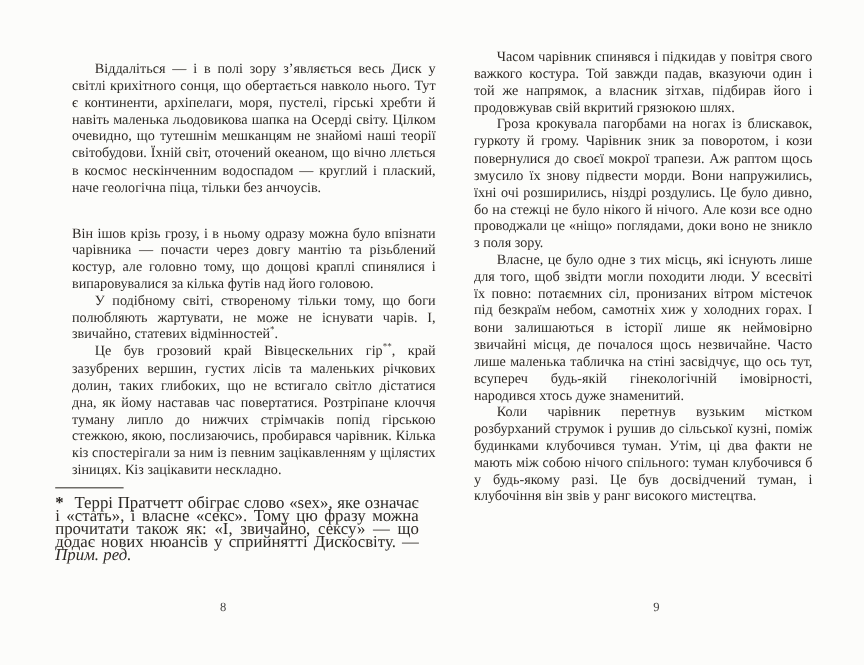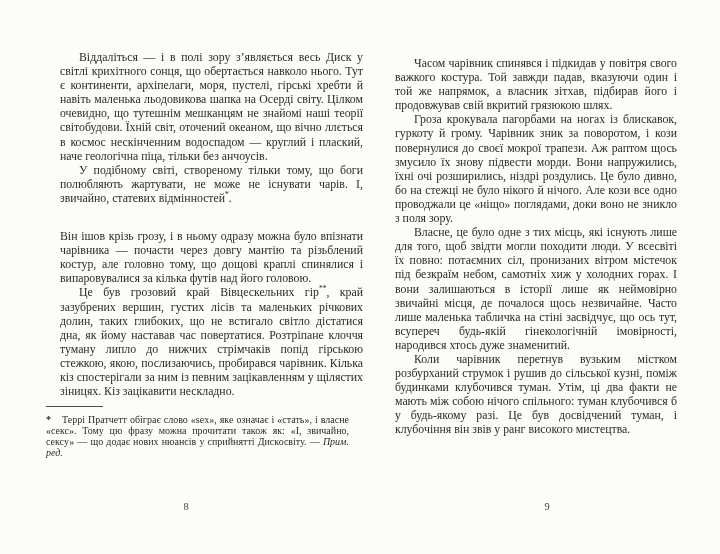--- a/index.html
+++ b/index.html
@@ -10,21 +10,21 @@
     background: #fcfcfa;
     overflow: hidden;
   }
   body {
     position: relative;
     font-family: "Liberation Serif", "DejaVu Serif", serif;
     color: #2e2a26;
   }
   .page-body { position: absolute; }
   #left-body  { left: 60px;  top: 50px; width: 303px; }
-  #right-body { left: 395px; top: 56px; width: 282px; }
+  #right-body { left: 395px; top: 40px; width: 282px; }
 
   .para {
     margin: 0;
     font-size: 11.8px;
     line-height: 14.1px;
     text-align: justify;
   }
   .indent { text-indent: 19px; }
   .section-start { margin-top: 24px; }
 
@@ -41,21 +41,21 @@
     width: 303px;
   }
   .fn-rule {
     width: 57px;
     height: 0;
     border-top: 1px solid #4d4a45;
     margin-bottom: 7px;
   }
   .footnote {
     margin: 0 0 2px 0;
-    font-size: 10px;
+    font-size: 14px;
     line-height: 11px;
     text-align: justify;
   }
   .fn-marker {
     display: inline-block;
     min-width: 16px;
     font-weight: bold;
     letter-spacing: 1px;
   }
   .footnote em { font-style: italic; }
@@ -69,23 +69,23 @@
   }
   #pn-left  { left: 186px; }
   #pn-right { left: 547px; }
 </style>
 </head>
 <body>
 
 <div id="left-body" class="page-body">
   <p class="para indent">Віддаліться — і в полі зору з’являється весь Диск у світлі крихітного сонця, що обертається навколо нього. Тут є континенти, архіпелаги, моря, пустелі, гірські хребти й навіть маленька льодовикова шапка на Осерді світу. Цілком очевидно, що тутешнім мешканцям не знайомі наші теорії світобудови. Їхній світ, оточений океаном, що вічно ллється в космос нескінченним водоспадом — круглий і плаский, наче геологічна піца, тільки без анчоусів.</p>
 
+  <p class="para section-start">Він ішов крізь грозу, і в ньому одразу можна було впізнати чарівника — почасти через довгу мантію та різьблений костур, але головно тому, що дощові краплі спинялися і випаровувалися за кілька футів над його головою.</p>
+
   <p class="para indent"><span>У подібному світі, створеному тільки тому, що боги полюбляють жартувати, не може не існувати чарів. І, звичайно, статевих відмінностей</span><sup class="fnref">*</sup><span>.</span></p>
-
-  <p class="para section-start">Він ішов крізь грозу, і в ньому одразу можна було впізнати чарівника — почасти через довгу мантію та різьблений костур, але головно тому, що дощові краплі спинялися і випаровувалися за кілька футів над його головою.</p>
 
   <p class="para indent"><span>Це був грозовий край Вівцескельних гір</span><sup class="fnref">**</sup><span>, край зазубрених вершин, густих лісів та маленьких річкових долин, таких глибоких, що не встигало світло дістатися дна, як йому наставав час повертатися. Розтріпане клоччя туману липло до нижчих стрімчаків попід гірською стежкою, якою, послизаючись, пробирався чарівник. Кілька кіз спостерігали за ним із певним зацікавленням у щілястих зіницях. Кіз зацікавити нескладно.</span></p>
 </div>
 
 <div id="left-footnotes">
   <div class="fn-rule"></div>
 
   <p class="footnote"><span class="fn-marker">*</span><span>Террі Пратчетт обіграє слово «sex», яке означає і «стать», і власне «секс». Тому цю фразу можна прочитати також як: «І, звичайно, сексу» — що додає нових нюансів у сприйнятті Дискосвіту. — </span><em>Прим. ред.</em></p>
 
 </div>

